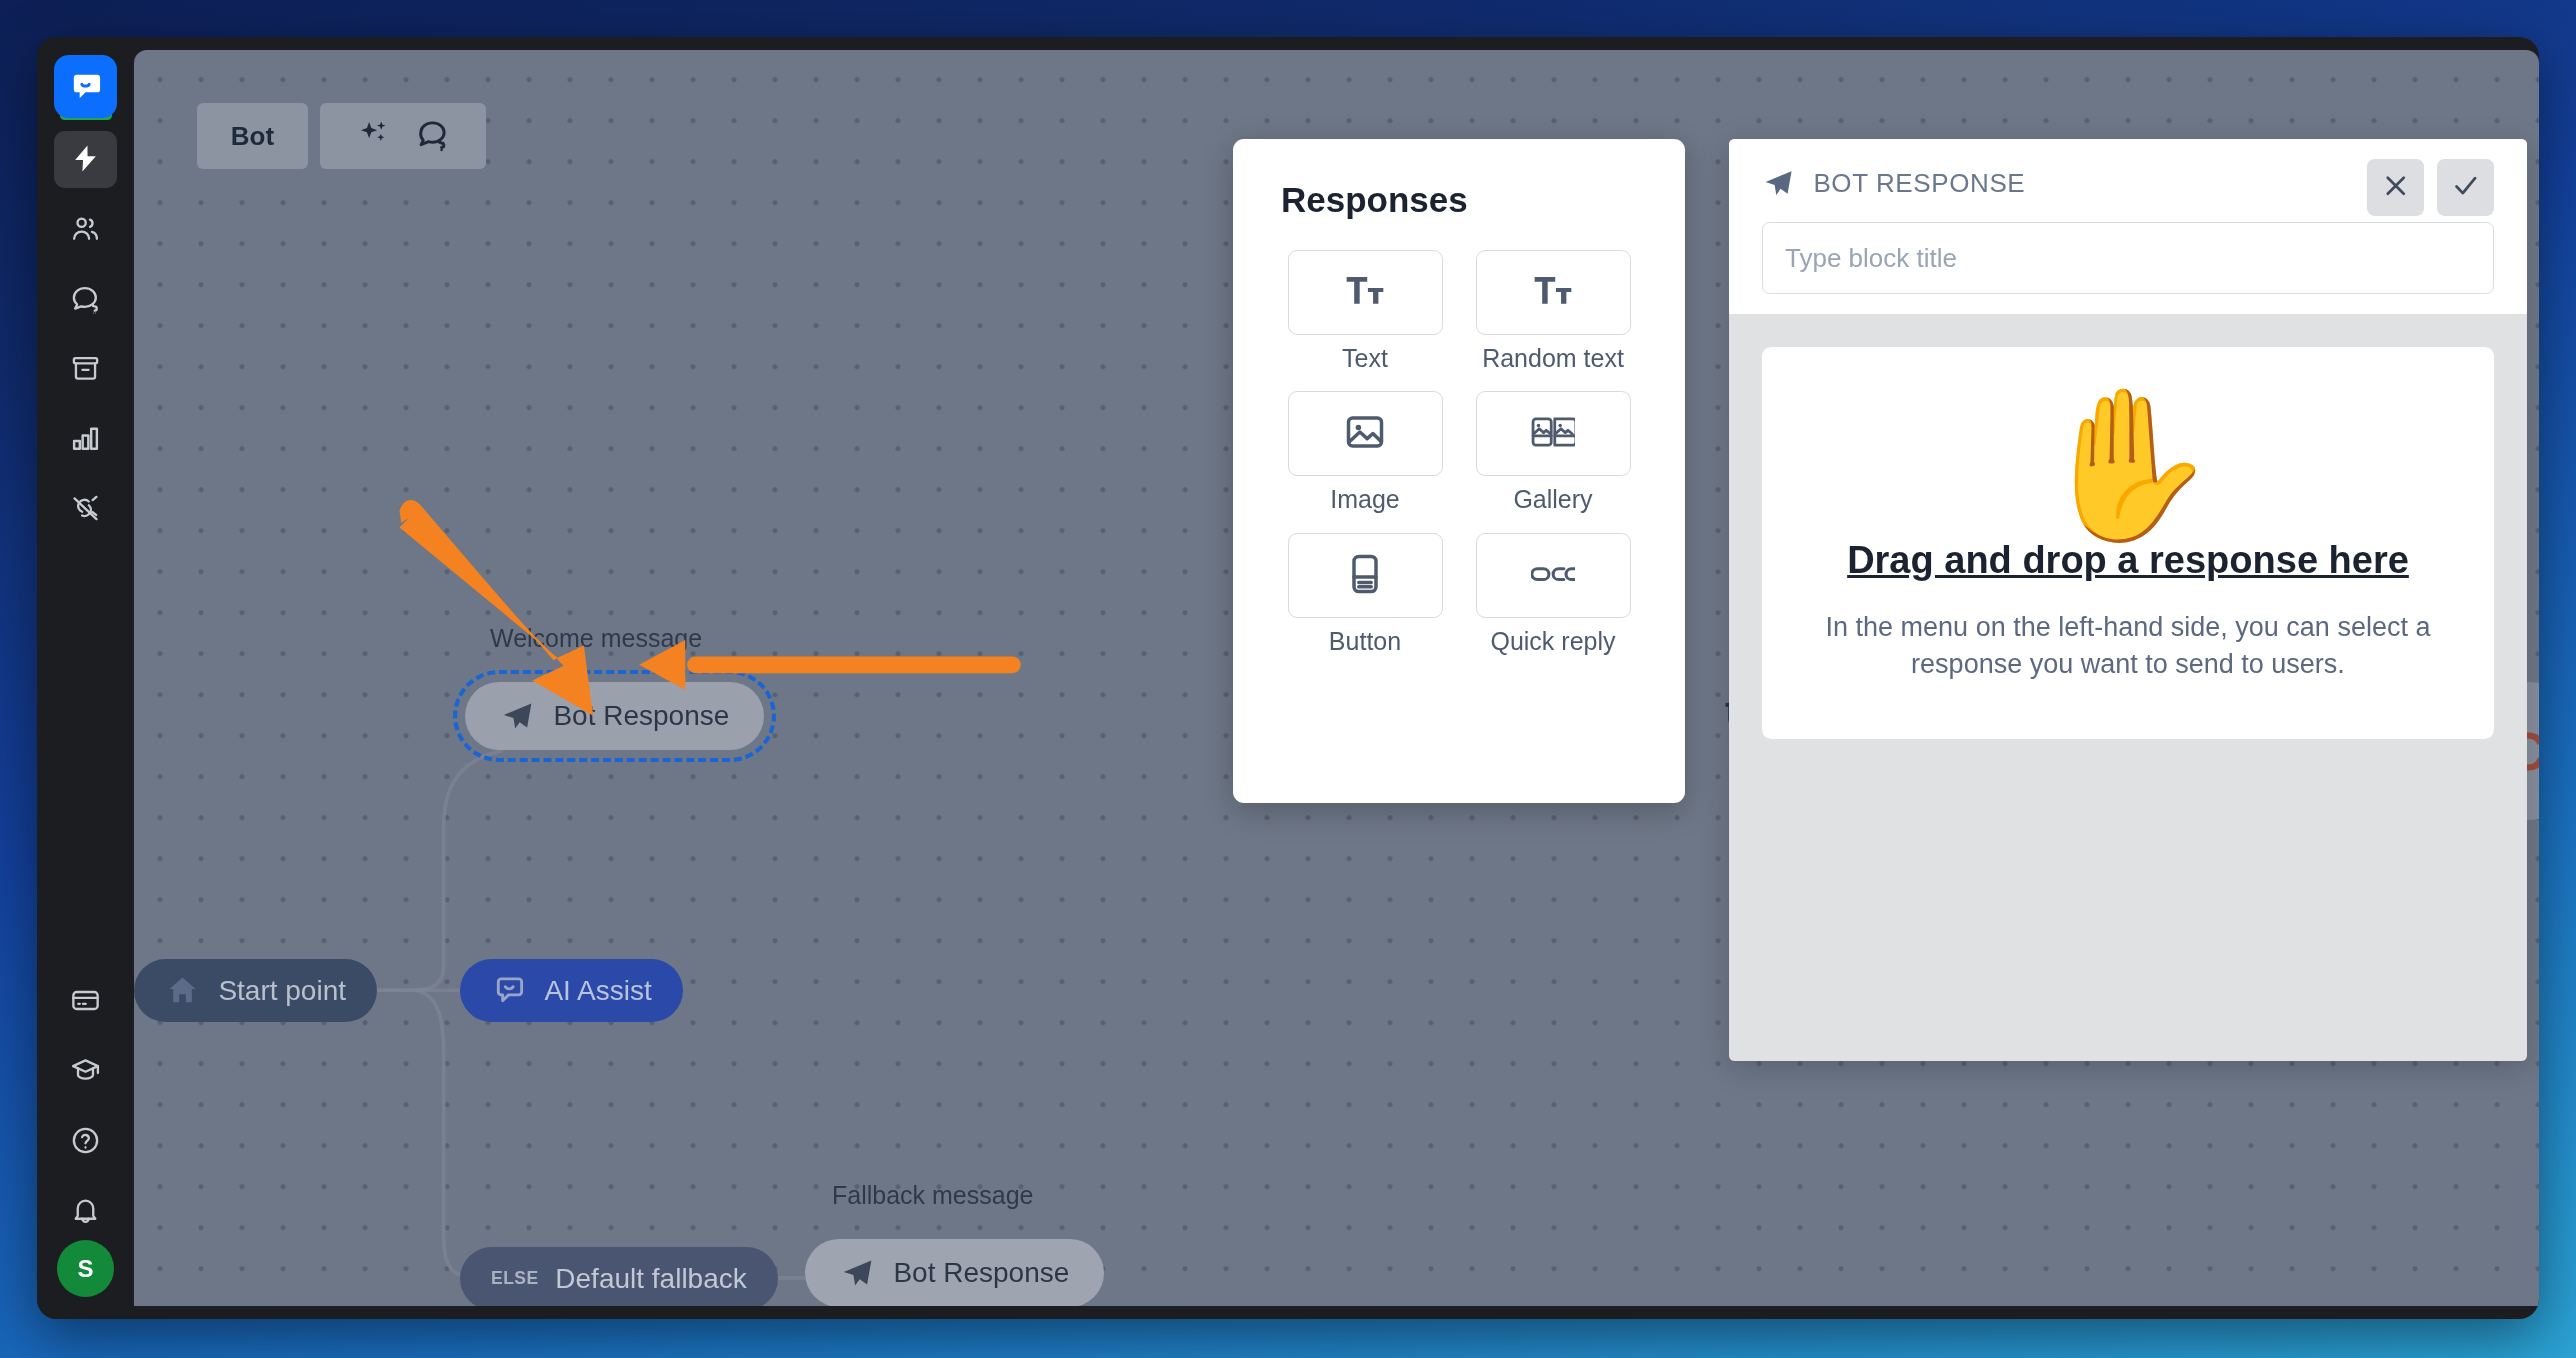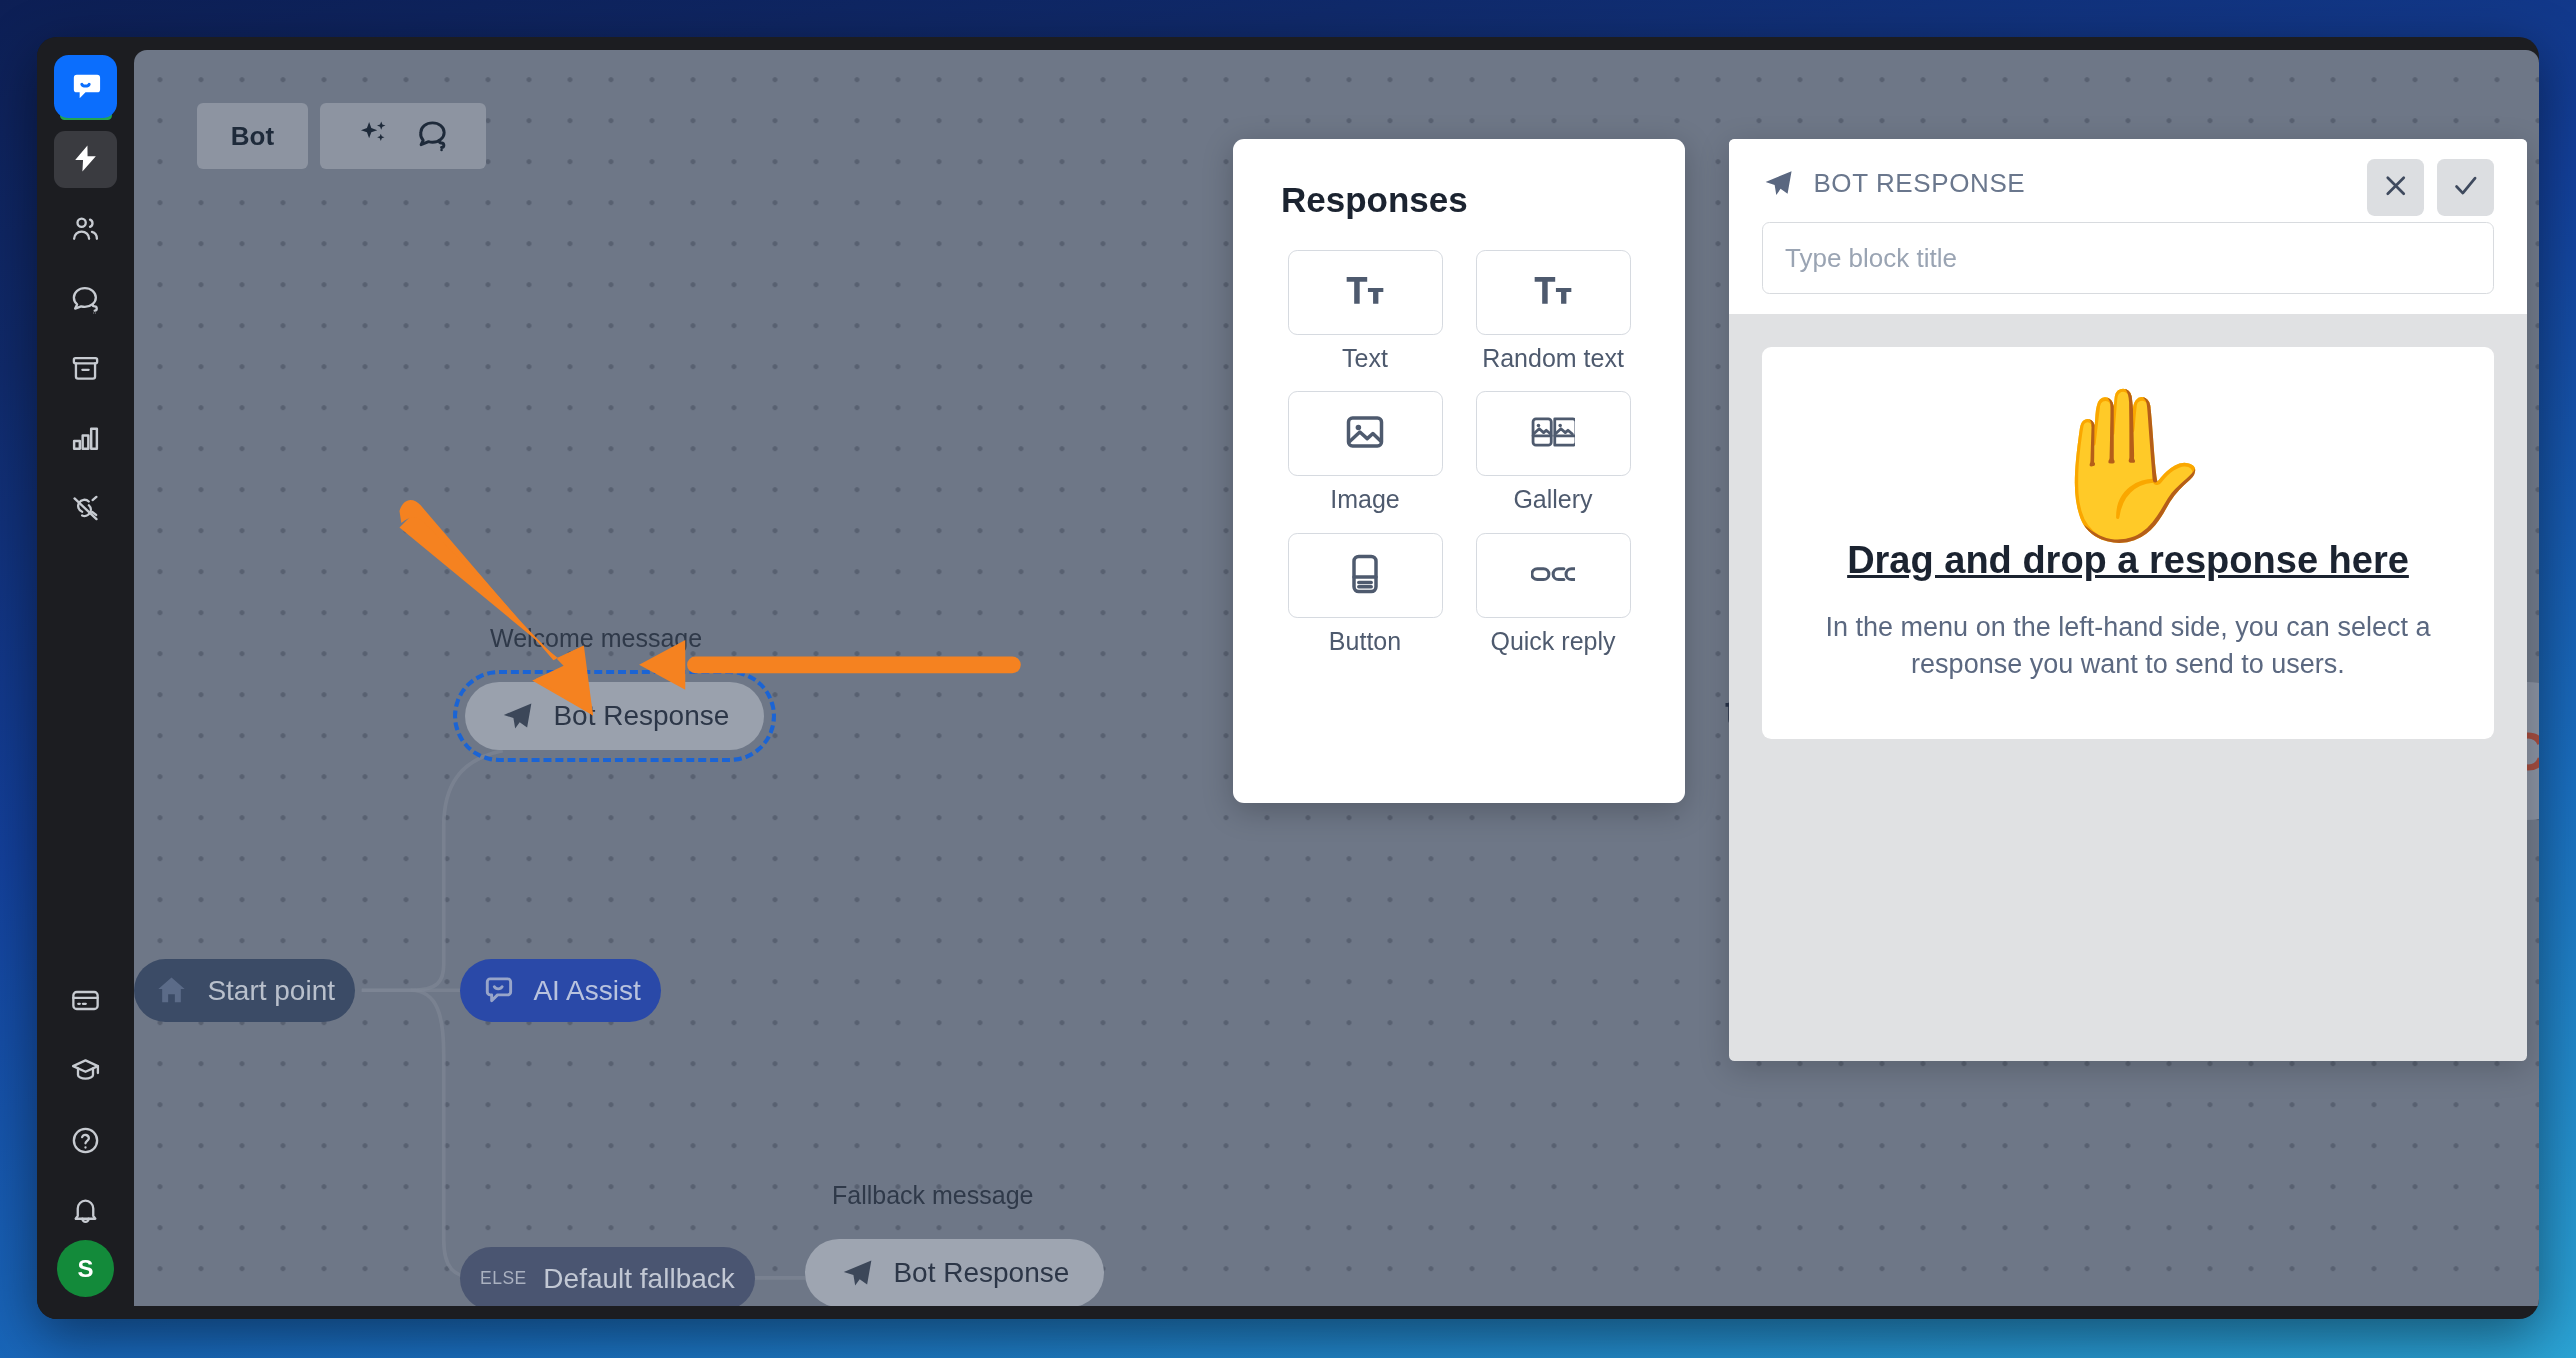--- a/index.html
+++ b/index.html
@@ -91,34 +91,34 @@
   }
   #chip-bot { left: 63px; top: 53px; width: 111px; height: 66px; font-size: 26px; font-weight: bold; }
   #chip-tools { left: 186px; top: 53px; width: 166px; height: 66px; gap: 24px; }
   #chip-tools svg { width: 35px; height: 35px; }
 
   
   .node {
     position: absolute;
     display: flex; align-items: center;
     border-radius: 921px;
-    padding: 0 20px;
+    padding: 0 31px;
     height: 63px;
     font-size: 28px;
     cursor: pointer;
     white-space: nowrap;
   }
   .node .node-icon { display: flex; align-items: center; margin-right: 18.4px; }
   .node .node-icon svg { width: 35px; height: 35px; }
 
   .node-start { background: #3b4b66; color: #b9c0cc; left: 0px; top: 909px; }
   .node-ai { background: #2a49a8; color: #b9c3de; left: 326px; top: 909px; }
   .node-fallback { background: #4a5571; color: #c2c8d4; left: 326px; top: 1197px; }
   .node-fallback .else-tag {
-    font-size: 17.5px; font-weight: normal; letter-spacing: 0.5px;
+    font-size: 17.5px; font-weight: bold; letter-spacing: 0.5px;
     color: #aab1c0; margin-right: 16.6px;
   }
   .node-botresp {
     background: #9aa1ad; color: #2c3647;
     left: 331px; top: 632px;
     padding: 0 35px; height: 68px;
   }
   .node-botresp.selected {
     outline: 4.6px dashed #1b64d4;
     outline-offset: 8.3px;

